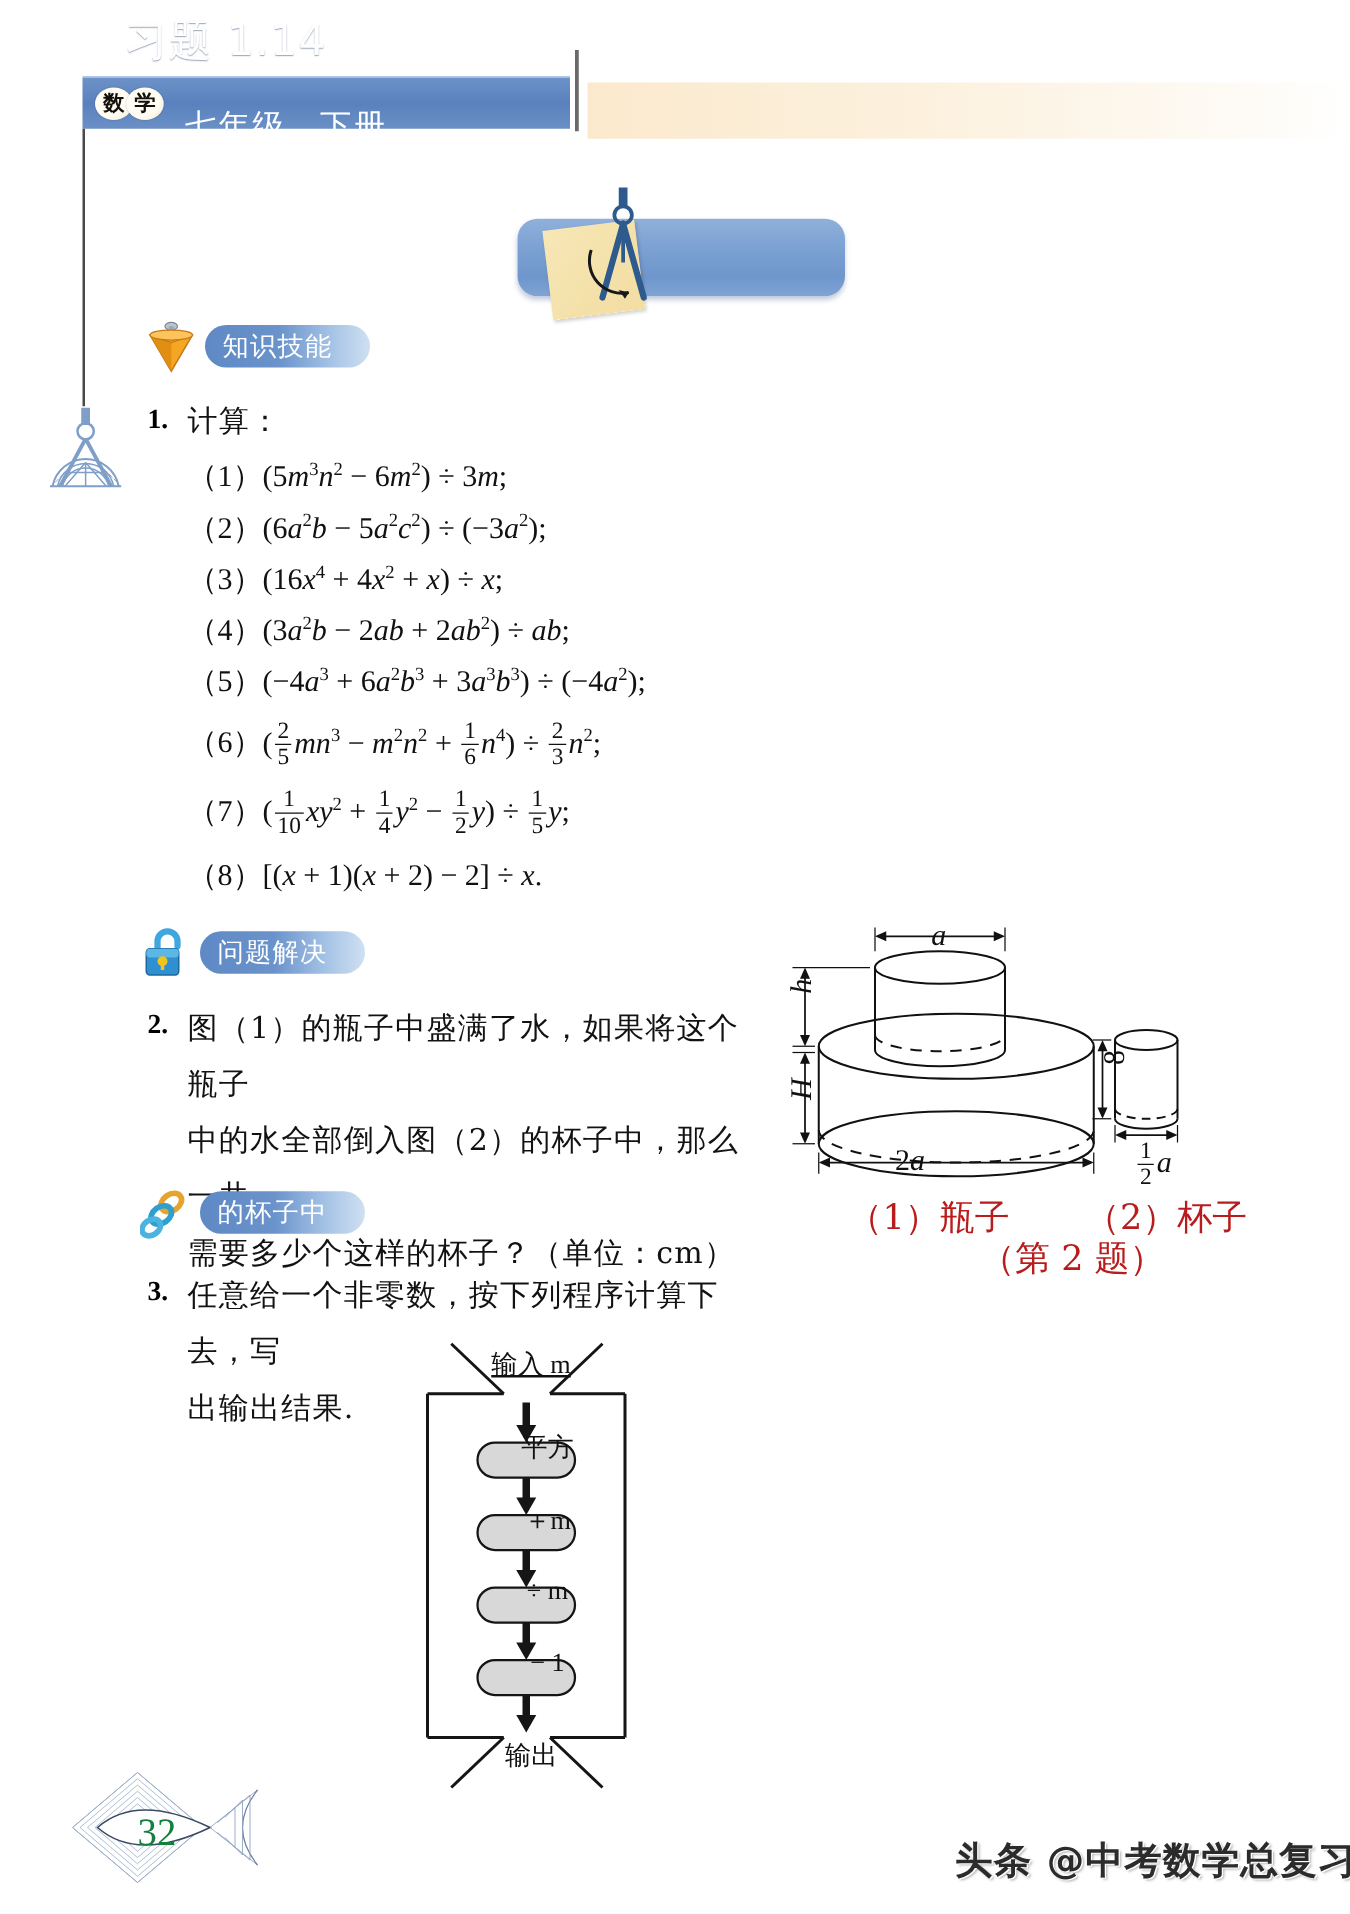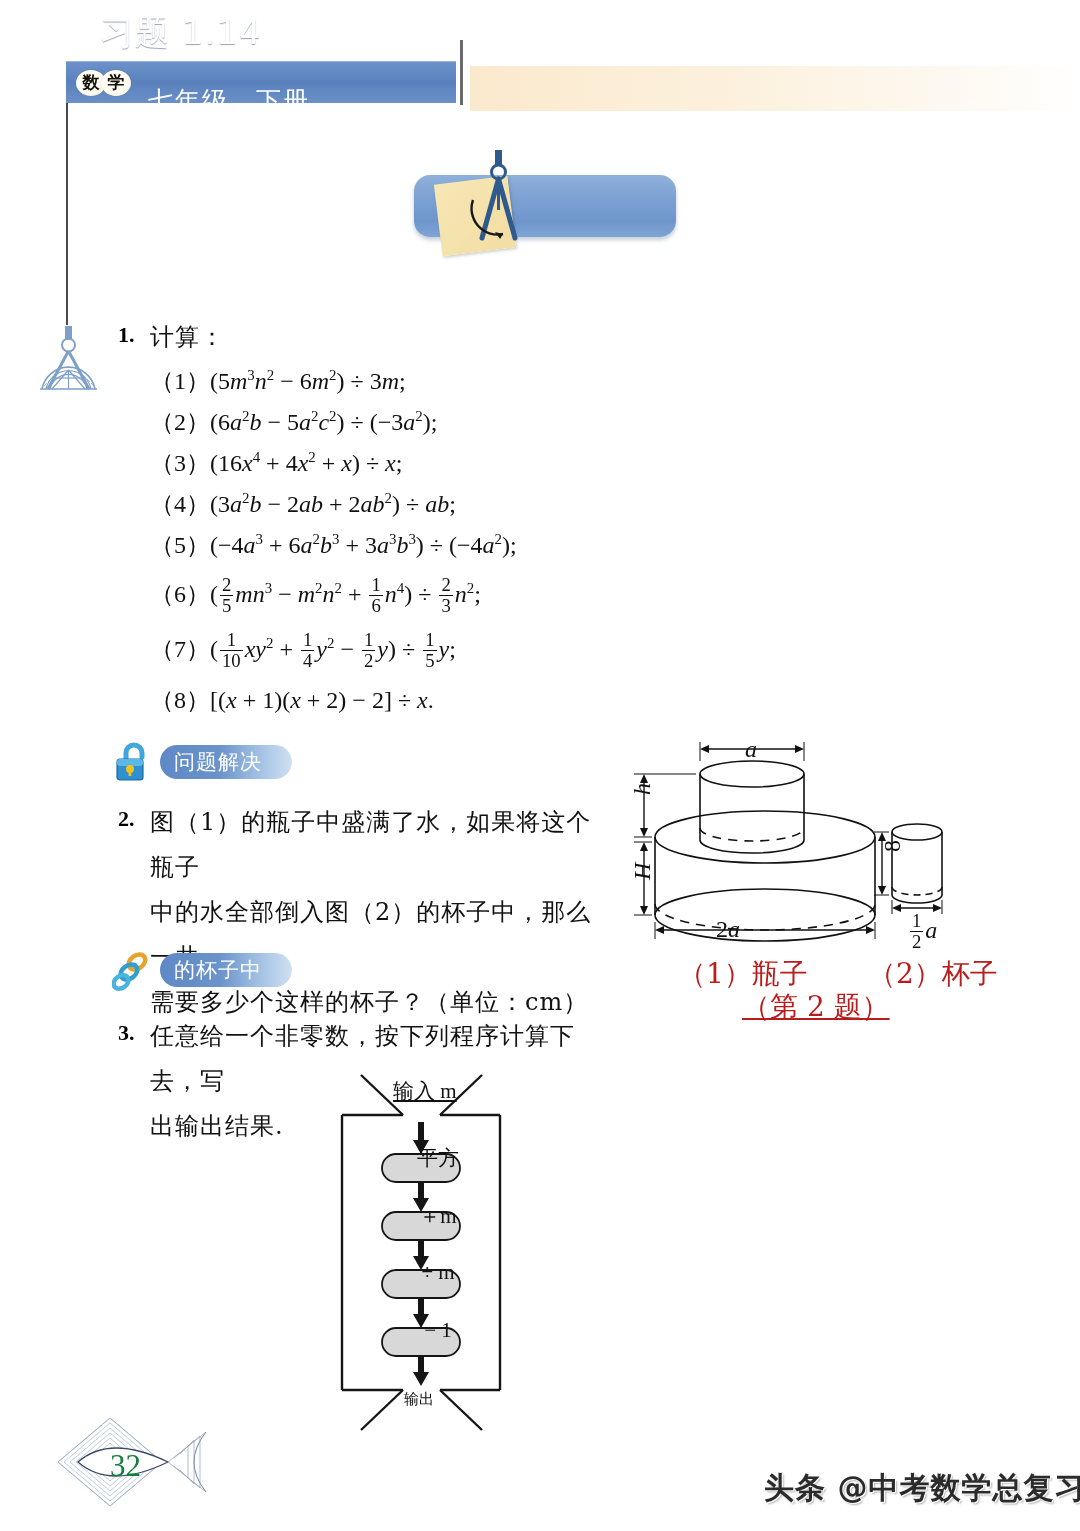--- a/index.html
+++ b/index.html
@@ -248,20 +248,33 @@
         <path d="M28.5 31 L12 90" stroke-width="5" stroke-linecap="round"></path>
         <path d="M28.5 31 L45 90" stroke-width="5" stroke-linecap="round"></path>
         <path d="M28.5 33 L28.5 62" stroke-width="3"></path>
       </g>
       <path d="M3 52 A26 26 0 0 0 33 86" stroke="#16181a" stroke-width="2.4" fill="none"></path>
       <path d="M33 86 l-8 -2 l5 7 z" fill="#16181a"></path>
     </svg>
   </div>
   <div class="title-pill-text">习题 1.14</div>
 
+  <div class="sec-label" style="left:116px; top:255px;">
+    <div class="sec-icon">
+      <svg width="42" height="44" viewBox="0 0 42 44">
+        <ellipse cx="21" cy="6" rx="5" ry="3.2" fill="#b9c4cc" stroke="#7d8a93" stroke-width="1"></ellipse>
+        <rect x="19" y="6" width="4" height="6" fill="#9aa6b0"></rect>
+        <path d="M4 13 L38 13 L21 42 Z" fill="#f5a623" stroke="#c8791a" stroke-width="1.2"></path>
+        <path d="M4 13 L21 19 L21 42 Z" fill="#e08f12"></path>
+        <path d="M4 13 L21 19 L38 13" fill="none" stroke="#c8791a" stroke-width="1"></path>
+        <ellipse cx="21" cy="13" rx="17" ry="4" fill="#fcc45a" stroke="#c8791a" stroke-width="1"></ellipse>
+      </svg>
+    </div>
+    <div class="sec-pill">知识技能</div>
+  </div>
 
   <div class="qnum" style="left:118px; top:322px;">1.</div>
   <div class="qtext" style="left:150px; top:320px; line-height:34px;">计算：</div>
 
   <div id="eq-list">
       <div class="eq" style="left: 150px; top: 365px;"><span>（1）</span><span>(5<i>m</i><sup>3</sup><i>n</i><sup>2</sup> − 6<i>m</i><sup>2</sup>) ÷ 3<i>m</i>;</span></div>
       <div class="eq" style="left: 150px; top: 406px;"><span>（2）</span><span>(6<i>a</i><sup>2</sup><i>b</i> − 5<i>a</i><sup>2</sup><i>c</i><sup>2</sup>) ÷ (−3<i>a</i><sup>2</sup>);</span></div>
       <div class="eq" style="left: 150px; top: 447px;"><span>（3）</span><span>(16<i>x</i><sup>4</sup> + 4<i>x</i><sup>2</sup> + <i>x</i>) ÷ <i>x</i>;</span></div>
       <div class="eq" style="left: 150px; top: 488px;"><span>（4）</span><span>(3<i>a</i><sup>2</sup><i>b</i> − 2<i>ab</i> + 2<i>ab</i><sup>2</sup>) ÷ <i>ab</i>;</span></div>
       <div class="eq" style="left: 150px; top: 529px;"><span>（5）</span><span>(−4<i>a</i><sup>3</sup> + 6<i>a</i><sup>2</sup><i>b</i><sup>3</sup> + 3<i>a</i><sup>3</sup><i>b</i><sup>3</sup>) ÷ (−4<i>a</i><sup>2</sup>);</span></div>
@@ -380,21 +393,21 @@
   <div class="eq" style="left:879px; top:852px; transform:rotate(-90deg); transform-origin:left top;">8</div>
   <div class="eq" style="left:908px; top:912px;">
     <span class="frac">
         <span class="num">1</span>
         <span class="den">2</span>
       </span><i>a</i>
   </div>
 
   <div class="fig-caption" style="left:678px; top:955px;">（1）瓶子</div>
   <div class="fig-caption" style="left:868px; top:955px;">（2）杯子</div>
-  <div class="fig-caption" style="left:742px; top:988px;text-decoration:underline;">（第 2 题）</div>
+  <div class="fig-caption" style="left:784px; top:988px;">（第 2 题）</div>
 
   <div class="sec-label" style="left:112px; top:948px;">
     <div class="sec-icon">
       <svg width="42" height="44" viewBox="0 0 42 44">
         <g fill="none" stroke-width="4.5">
           <ellipse cx="25" cy="14" rx="9" ry="6.5" stroke="#e6a32e" transform="rotate(-35 25 14)"></ellipse>
           <ellipse cx="17" cy="24" rx="9" ry="6.5" stroke="#2f9fd0" transform="rotate(-35 17 24)"></ellipse>
           <ellipse cx="9" cy="34" rx="8" ry="6" stroke="#4bb3dd" transform="rotate(-35 9 34)"></ellipse>
         </g>
       </svg>
@@ -443,21 +456,21 @@
         <rect x="52" y="258" width="78" height="28" rx="14"></rect>
       </g>
     </svg>
   </div>
 
   <div class="eq" style="left:393px; top:1077px; font-size:21px;text-decoration:underline;">输入 m</div>
   <div class="eq" style="left:399px; top:1144px; font-size:21px; width:78px; text-align:center;">平方</div>
   <div class="eq" style="left:399px; top:1202px; font-size:21px; width:78px; text-align:center;">＋m</div>
   <div class="eq" style="left:399px; top:1260px; font-size:21px; width:78px; text-align:center;">÷ m</div>
   <div class="eq" style="left:399px; top:1318px; font-size:21px; width:78px; text-align:center;">− 1</div>
-  <div class="eq" style="left:404px; top:1390px; font-size:15px;">输出</div>
+  <div class="eq" style="left:404px; top:1390px; font-size:21px;">输出</div>
 
   <div class="pagenum-wrap">
     <svg width="180" height="110" viewBox="0 0 180 110">
       <g stroke="#8fa2bf" fill="none" stroke-width=".8">
 
         <path d="M10 52 L62 8 L114 52 L62 96 Z" stroke="#93a6c2"></path>
 
         <g stroke="#9db0cb" stroke-width=".65">
           <path d="M10 52 L62 8 M16 52 L62 13 M22 52 L62 18 M28 52 L62 23 M34 52 L62 28 M40 52 L62 33 M46 52 L62 38 M52 52 L62 43"></path>
           <path d="M10 52 L62 96 M16 52 L62 91 M22 52 L62 86 M28 52 L62 81 M34 52 L62 76 M40 52 L62 71 M46 52 L62 66 M52 52 L62 61"></path>

